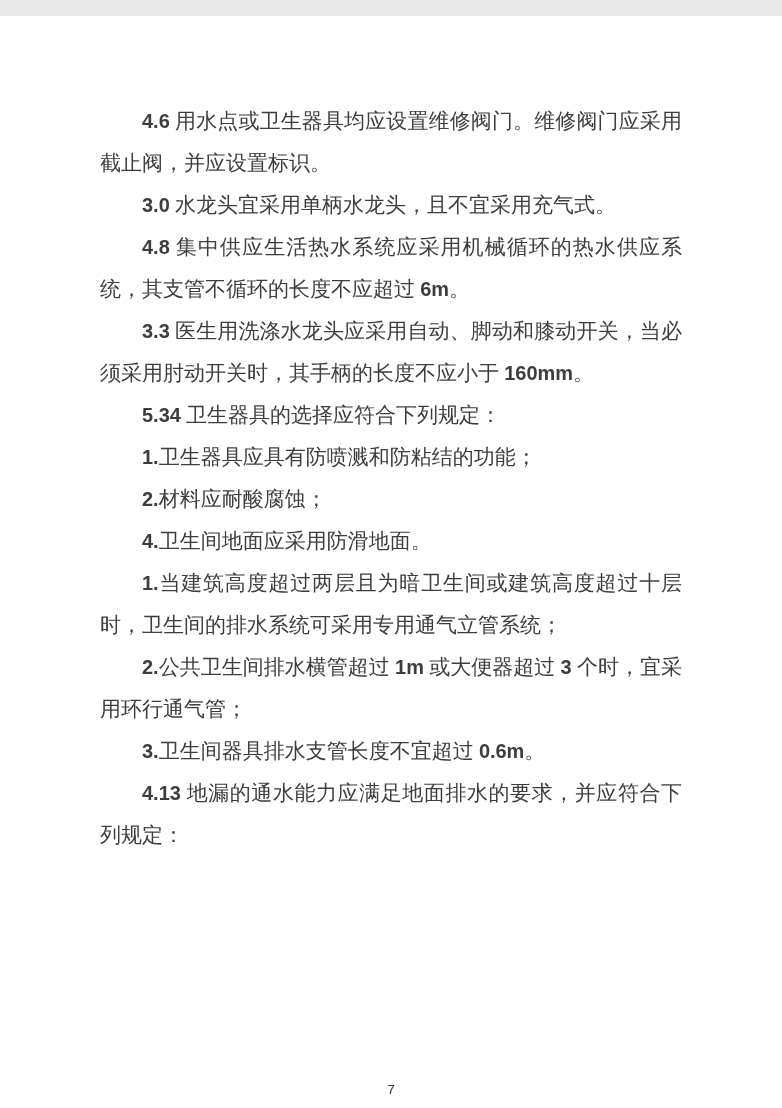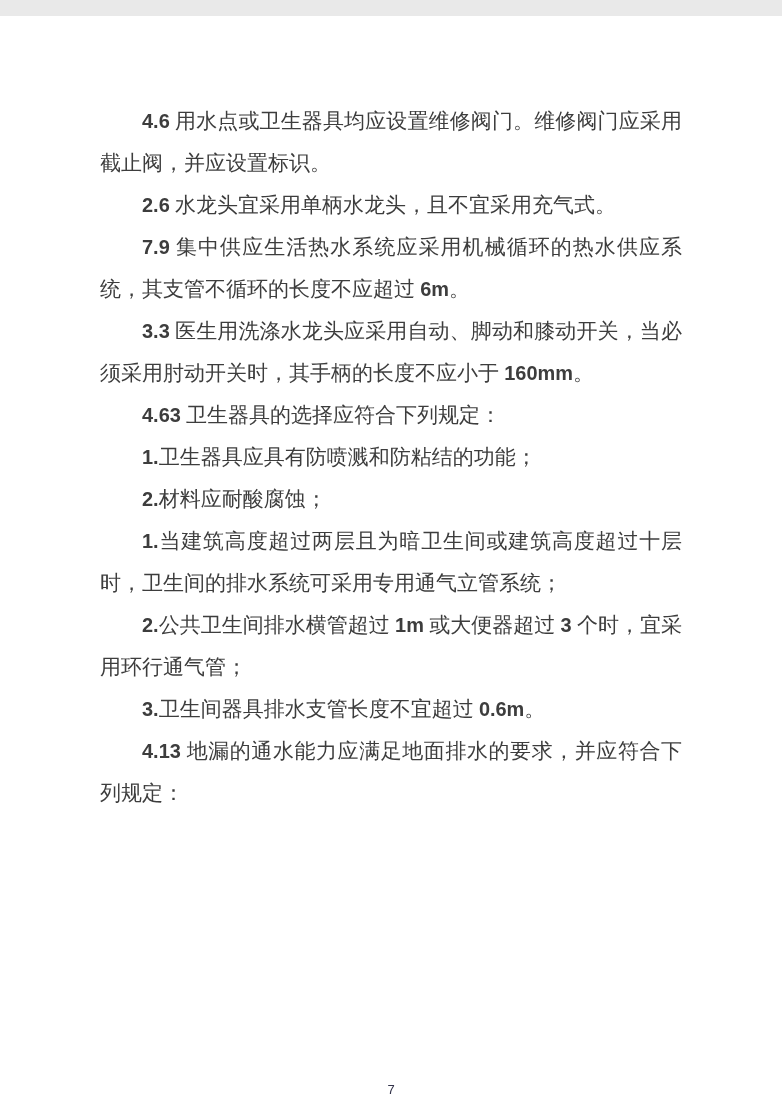--- a/index.html
+++ b/index.html
@@ -54,26 +54,27 @@
     color: #33334a;
   }
 </style>
 </head>
 <body>
 
 <div class="page">
   <div class="content">
 
   <p class="para"><span class="latin">4.6</span> 用水点或卫生器具均应设置维修阀门。维修阀门应采用截止阀，并应设置标识。</p>
-      <p class="para"><span class="latin">2.6</span> 水龙头宜采用单柄水龙头，且不宜采用充气式。</p>
-      <p class="para"><span class="latin">7.9</span> 集中供应生活热水系统应采用机械循环的热水供应系统，其支管不循环的长度不应超过 <span class="latin">6m</span>。</p>
+      <p class="para"><span class="latin">3.0</span> 水龙头宜采用单柄水龙头，且不宜采用充气式。</p>
+      <p class="para"><span class="latin">4.8</span> 集中供应生活热水系统应采用机械循环的热水供应系统，其支管不循环的长度不应超过 <span class="latin">6m</span>。</p>
       <p class="para"><span class="latin">3.3</span> 医生用洗涤水龙头应采用自动、脚动和膝动开关，当必须采用肘动开关时，其手柄的长度不应小于 <span class="latin">160mm</span>。</p>
-      <p class="para"><span class="latin">4.63</span> 卫生器具的选择应符合下列规定：</p>
+      <p class="para"><span class="latin">5.34</span> 卫生器具的选择应符合下列规定：</p>
       <p class="para"><span class="latin">1.</span>卫生器具应具有防喷溅和防粘结的功能；</p>
       <p class="para"><span class="latin">2.</span>材料应耐酸腐蚀；</p>
+      <p class="para"><span class="latin">4.</span>卫生间地面应采用防滑地面。</p>
       <p class="para"><span class="latin">1.</span>当建筑高度超过两层且为暗卫生间或建筑高度超过十层时，卫生间的排水系统可采用专用通气立管系统；</p>
       <p class="para"><span class="latin">2.</span>公共卫生间排水横管超过 <span class="latin">1m</span> 或大便器超过 <span class="latin">3</span> 个时，宜采用环行通气管；</p>
       <p class="para"><span class="latin">3.</span>卫生间器具排水支管长度不宜超过 <span class="latin">0.6m</span>。</p>
       <p class="para"><span class="latin">4.13</span> 地漏的通水能力应满足地面排水的要求，并应符合下列规定：</p>
     </div>
   <div class="footer">
     <span class="page-number">7</span>
   </div>
 </div>
 

